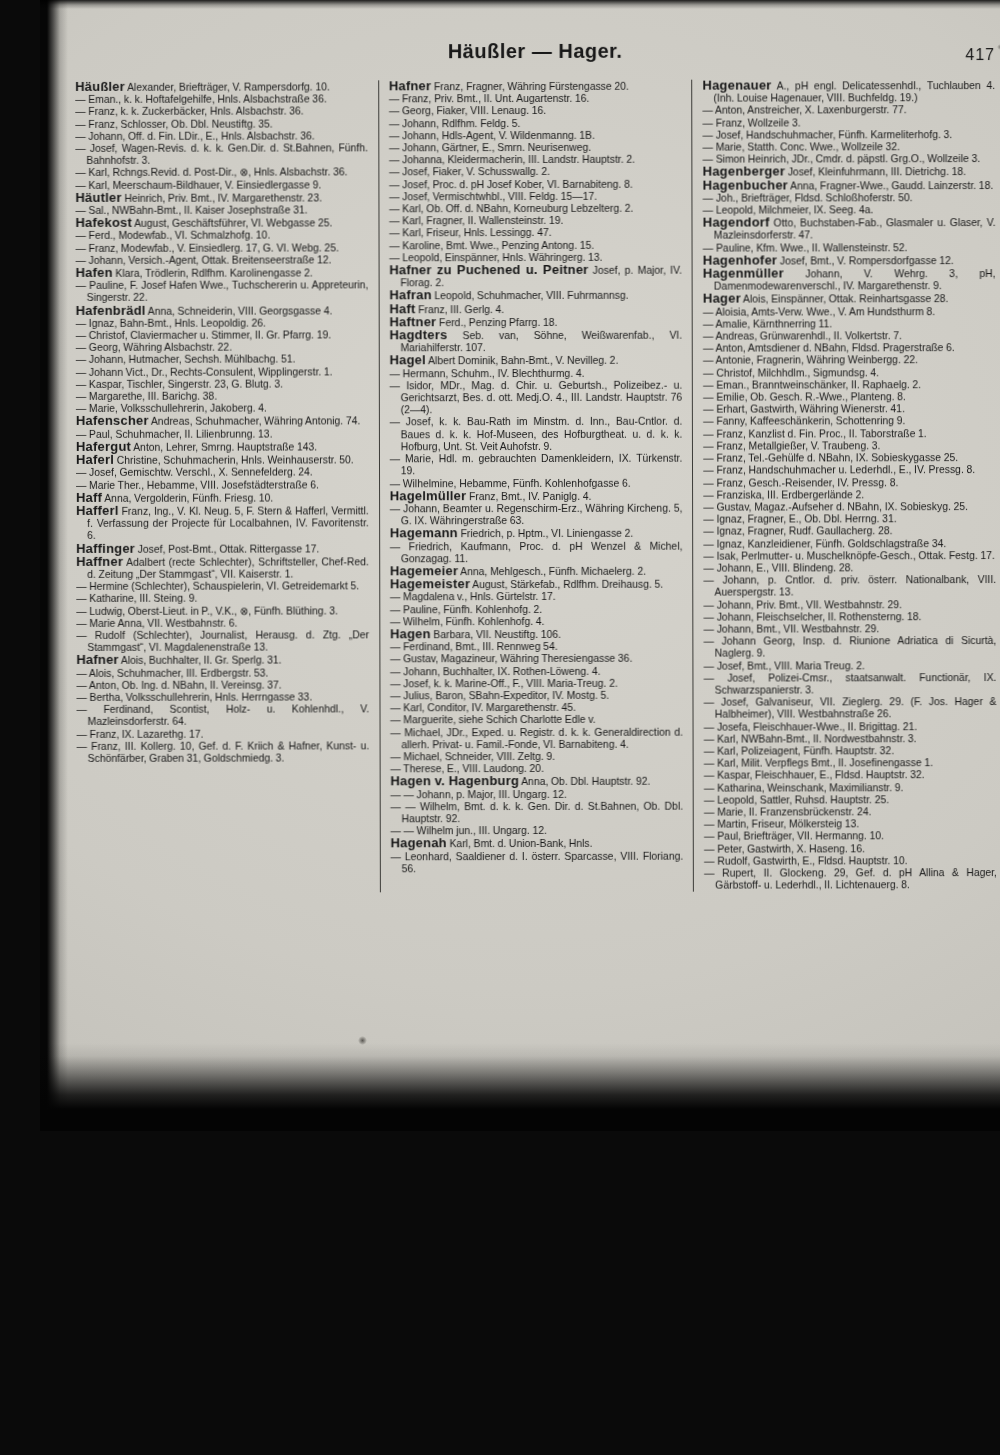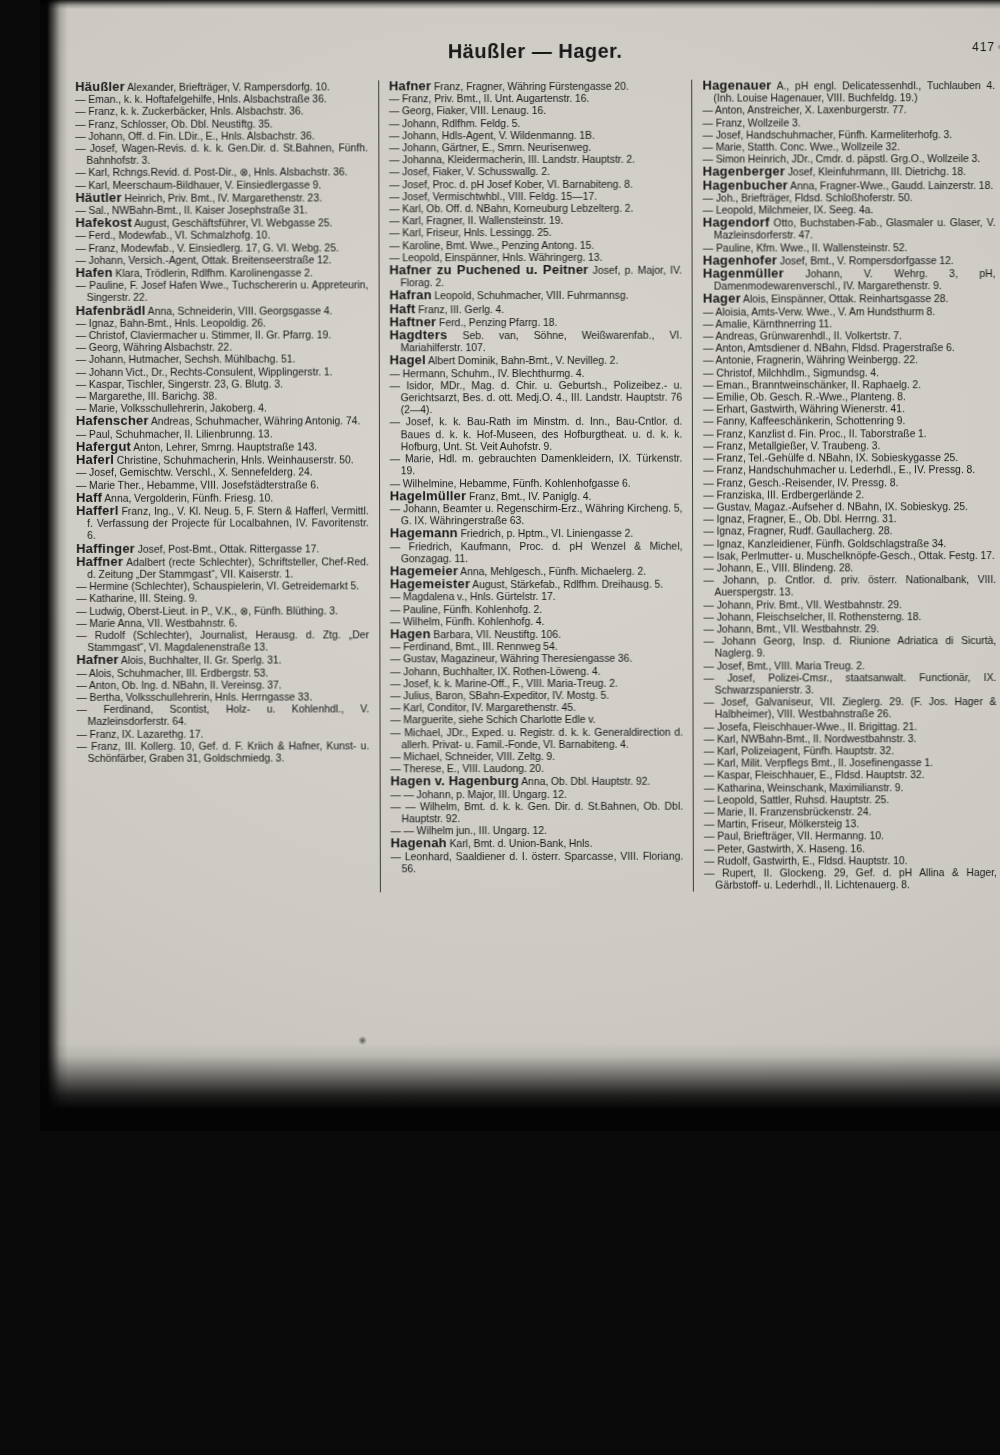--- a/index.html
+++ b/index.html
@@ -28,21 +28,21 @@
   .content{
     position:absolute;left:36px;top:40px;right:44px;z-index:2;
     filter:blur(.22px);
     transform:rotate(-0.12deg);
   }
   .header{position:relative;height:28px;}
   .title{
     position:absolute;left:0;right:0;text-align:center;
     font-weight:700;font-size:20px;letter-spacing:.5px;
   }
-  .pagenum{position:absolute;right:0;top:1px;font-size:12px;letter-spacing:1px;}
+  .pagenum{position:absolute;right:0;top:7px;font-size:16px;letter-spacing:1px;}
 
   .columns{display:flex;margin-top:12px;align-items:stretch;}
   .col{flex:1 1 0;padding:0 10px;font-size:10.4px;line-height:12.2px;text-align:justify;}
   .col:first-child{padding-left:0;}
   .col:last-child{padding-right:0;}
   .col + .col{border-left:1px solid rgba(22,22,20,.8);}
   .entry{padding-left:11px;text-indent:-11px;word-spacing:-.2px;}
   .lead{font-weight:700;font-size:13px;letter-spacing:.2px;}
 </style>
 </head>
@@ -110,21 +110,21 @@
           <div class="entry">— Georg, Fiaker, VIII. Lenaug. 16.</div>
           <div class="entry">— Johann, Rdlfhm. Feldg. 5.</div>
           <div class="entry">— Johann, Hdls-Agent, V. Wildenmanng. 1B.</div>
           <div class="entry">— Johann, Gärtner, E., Smrn. Neurisenweg.</div>
           <div class="entry">— Johanna, Kleidermacherin, III. Landstr. Hauptstr. 2.</div>
           <div class="entry">— Josef, Fiaker, V. Schusswallg. 2.</div>
           <div class="entry">— Josef, Proc. d. pH Josef Kober, VI. Barnabiteng. 8.</div>
           <div class="entry">— Josef, Vermischtwhbl., VIII. Feldg. 15—17.</div>
           <div class="entry">— Karl, Ob. Off. d. NBahn, Korneuburg Lebzelterg. 2.</div>
           <div class="entry">— Karl, Fragner, II. Wallensteinstr. 19.</div>
-          <div class="entry">— Karl, Friseur, Hnls. Lessingg. 25.</div>
+          <div class="entry">— Karl, Friseur, Hnls. Lessingg. 47.</div>
           <div class="entry">— Karoline, Bmt. Wwe., Penzing Antong. 15.</div>
           <div class="entry">— Leopold, Einspänner, Hnls. Währingerg. 13.</div>
           <div class="entry"><span class="lead">Hafner zu Puchened u. Peitner</span> Josef, p. Major, IV. Florag. 2.</div>
           <div class="entry"><span class="lead">Hafran</span> Leopold, Schuhmacher, VIII. Fuhrmannsg.</div>
           <div class="entry"><span class="lead">Haft</span> Franz, III. Gerlg. 4.</div>
           <div class="entry"><span class="lead">Haftner</span> Ferd., Penzing Pfarrg. 18.</div>
           <div class="entry"><span class="lead">Hagdters</span> Seb. van, Söhne, Weißwarenfab., VI. Mariahilferstr. 107.</div>
           <div class="entry"><span class="lead">Hagel</span> Albert Dominik, Bahn-Bmt., V. Nevilleg. 2.</div>
           <div class="entry">— Hermann, Schuhm., IV. Blechthurmg. 4.</div>
           <div class="entry">— Isidor, MDr., Mag. d. Chir. u. Geburtsh., Polizeibez.- u. Gerichtsarzt, Bes. d. ott. Medj.O. 4., III. Landstr. Hauptstr. 76 (2—4).</div>

